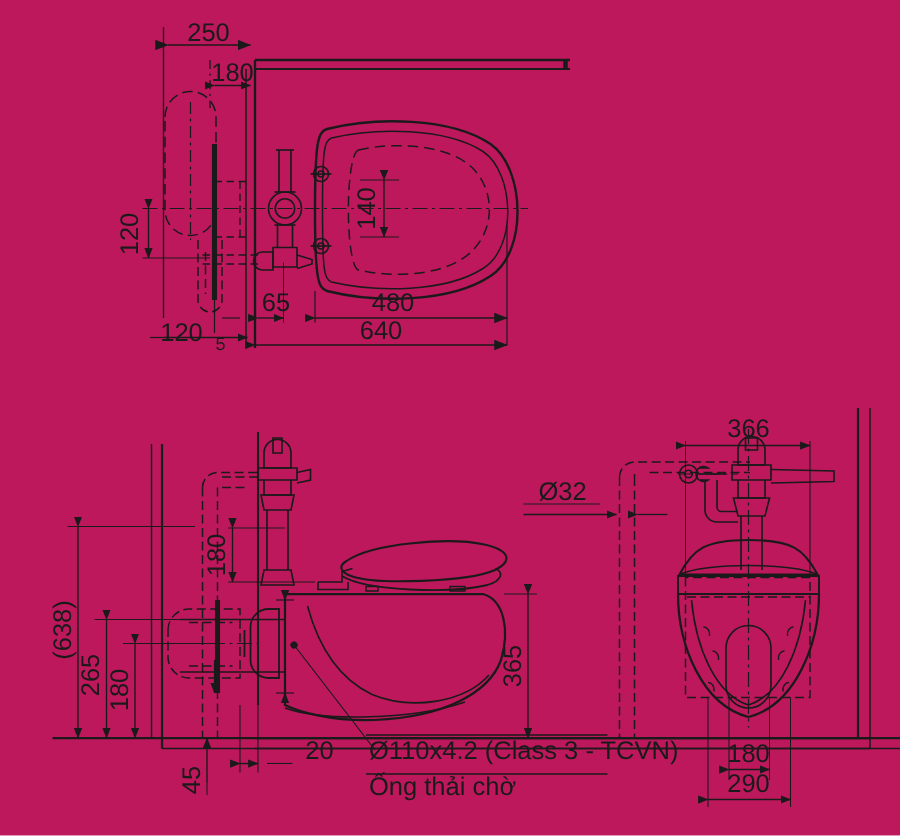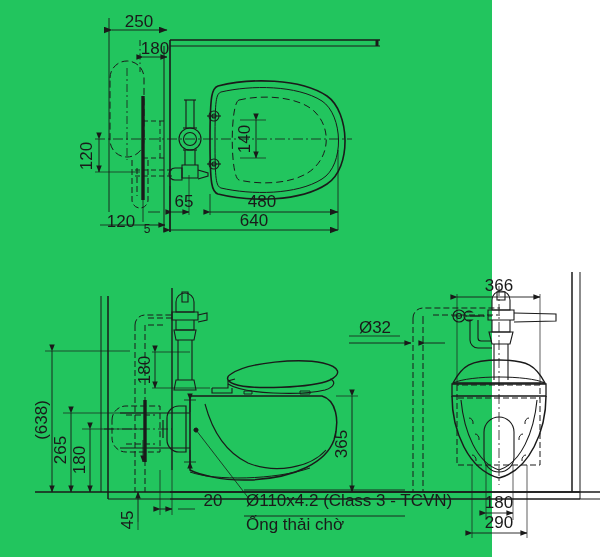--- a/index.html
+++ b/index.html
@@ -1,20 +1,20 @@
 <!DOCTYPE html>
 <html><head>
 <meta charset="utf-8">
 <style>
   html,body{margin:0;padding:0;background:#ffffff;}
   body{
     font-family:"Liberation Sans", sans-serif;
     width:600px;height:557px;overflow:hidden;
   }
-  #sheet{position:relative;width:492px;height:557px;background:#22c55e;}
+  #sheet{position:relative;width:600px;height:557px;background:#be185d;}
   svg{display:block;}
   text{font-family:"Liberation Sans", sans-serif;fill:#1a1a1a;}
 </style>
 </head>
 <body>
 
 <div id="sheet">
 <svg width="600" height="557" viewBox="0 0 600 557">
   <defs>
     <marker id="ah" markerWidth="9" markerHeight="7" refX="8.5" refY="3.5" orient="auto" markerUnits="userSpaceOnUse">

